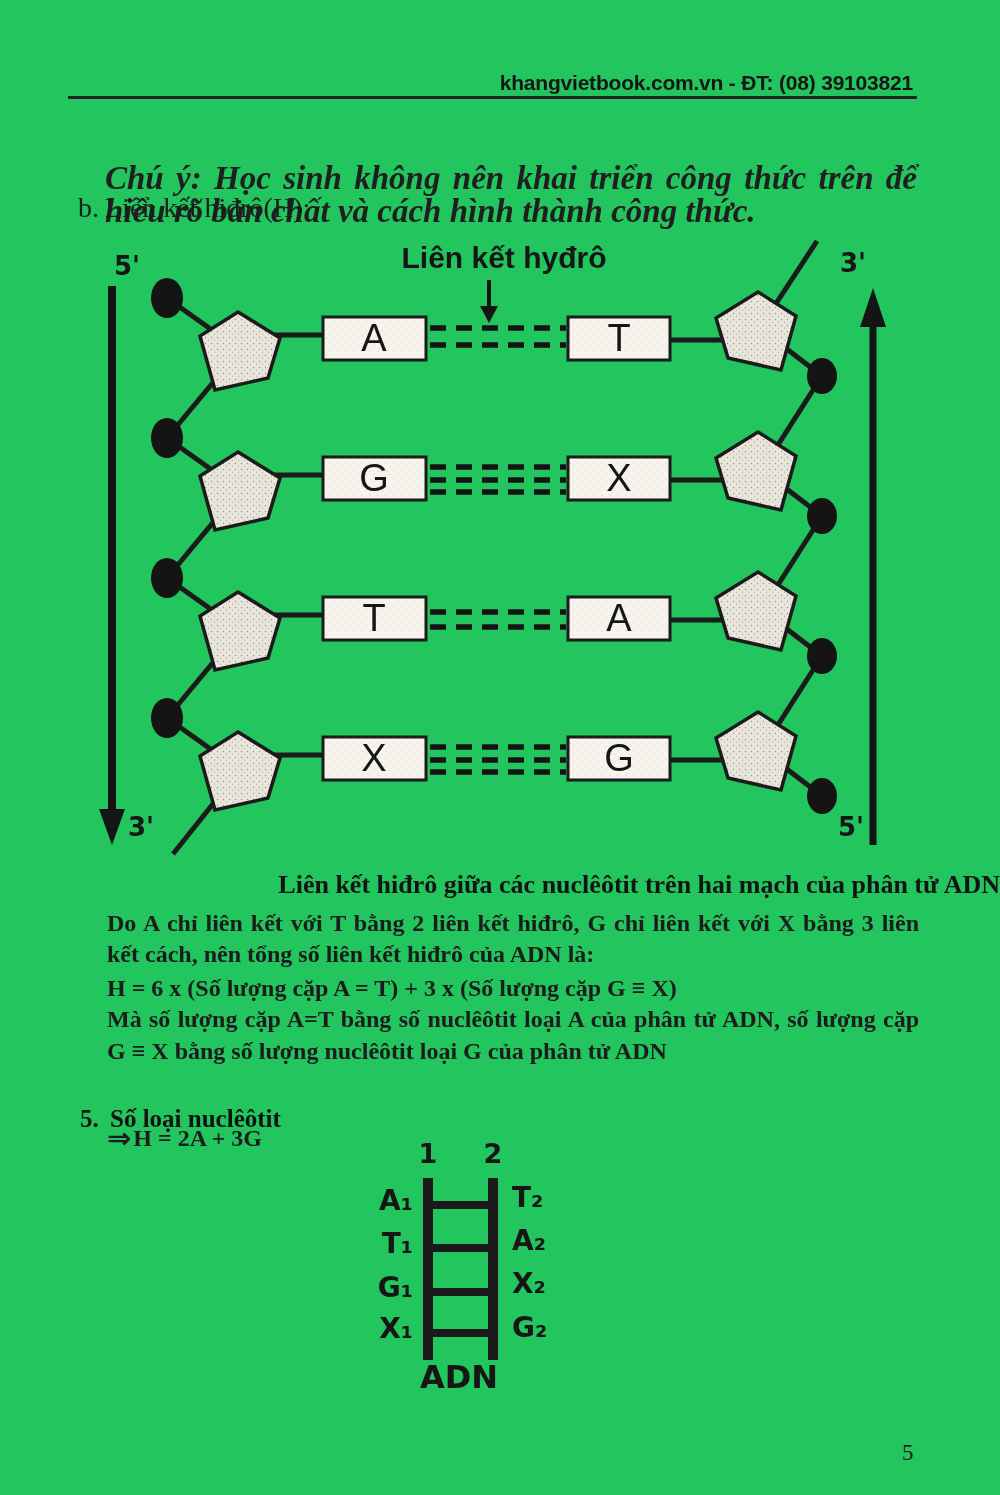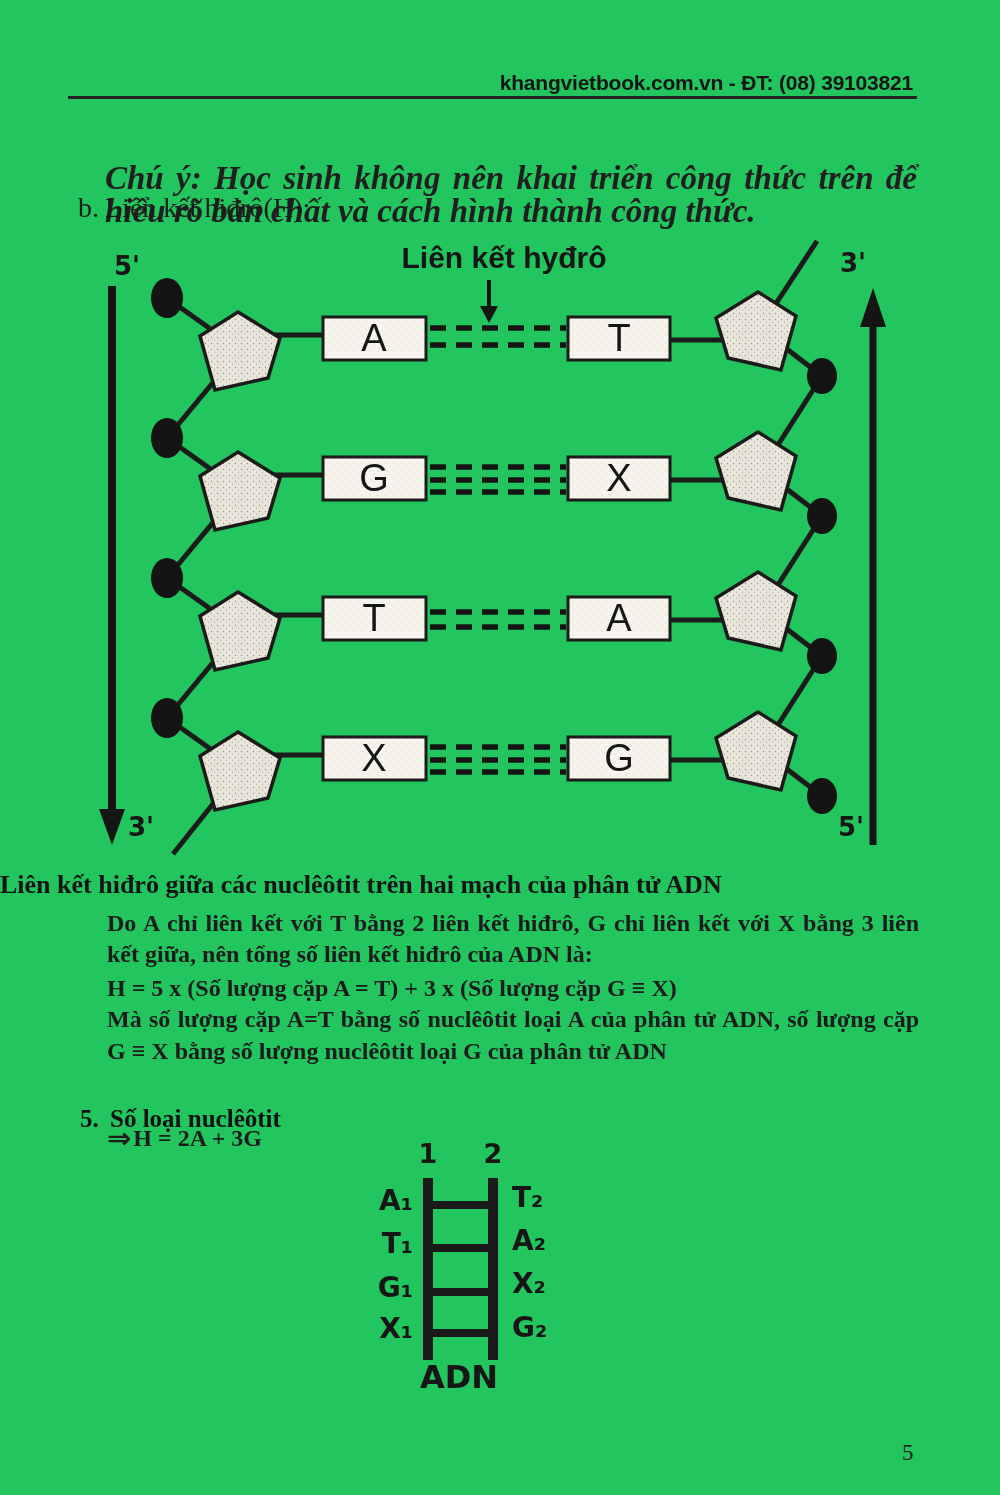--- a/index.html
+++ b/index.html
@@ -17,21 +17,21 @@
   .header-rule{top:96px;left:68px;width:849px;height:3px;background:#222;}
   .note{
     top:129px;left:105px;width:812px;
     font-style:italic;font-size:33px;line-height:32.5px;
     text-align:justify;color:#1f1f1f;font-weight:bold;
   }
   .section-b{top:194px;left:78px;font-size:28px;}
   .section-b .marker{display:inline-block;width:27px;}
   .dna-svg{position:absolute;top:228px;left:0;}
   .caption{
-    top:872px;left:0;width:1000px;text-align:left;
+    top:872px;left:0;width:1000px;text-align:right;
     font-weight:bold;font-size:26px;color:#141414;
   }
   .bodyline{left:107px;width:812px;font-size:24px;white-space:nowrap;font-weight:bold;}
   .bodyline.just{white-space:normal;text-align:justify;text-align-last:justify;}
   .formula2 .imply{
     font-family:"DejaVu Sans",sans-serif;font-size:29px;
     vertical-align:-2px;letter-spacing:-2px;margin-right:4px;
   }
   .sec5{top:1106px;left:80px;font-weight:bold;font-size:25px;color:#121212;}
   .sec5 .marker{display:inline-block;width:30px;}
@@ -178,22 +178,22 @@
     <text class="diagtitle" x="504" y="40" text-anchor="middle">Liên kết hyđrô</text>
     <g stroke="#141414" fill="#141414">
       <line x1="489" y1="52" x2="489" y2="80" stroke-width="4"></line>
       <polygon points="480,78 498,78 489,95" stroke="none"></polygon>
     </g>
   </svg>
 
   <div class="abs caption">Liên kết hiđrô giữa các nuclêôtit trên hai mạch của phân tử ADN</div>
 
   <div class="abs bodyline just" style="top:911px">Do A chỉ liên kết với T bằng 2 liên kết hiđrô, G chỉ liên kết với X bằng 3 liên</div>
-  <div class="abs bodyline" style="top:942px">kết giữa, nên tổng số liên kết hiđrô của ADN là:</div>
-  <div class="abs bodyline" style="top:976px">H = 5 x (Số lượng cặp A = T) + 3 x (Số lượng cặp G ≡ X)</div>
+  <div class="abs bodyline" style="top:942px">kết cách, nên tổng số liên kết hiđrô của ADN là:</div>
+  <div class="abs bodyline" style="top:976px">H = 6 x (Số lượng cặp A = T) + 3 x (Số lượng cặp G ≡ X)</div>
   <div class="abs bodyline" style="top:1039px">G ≡ X bằng số lượng nuclêôtit loại G của phân tử ADN</div>
   <div class="abs bodyline just" style="top:1007px">Mà số lượng cặp A=T bằng số nuclêôtit loại A của phân tử ADN, số lượng cặp</div>
   <div class="abs bodyline formula2" style="top:1124px">
     <span class="imply">⇒</span><span>H = 2A + 3G</span>
   </div>
 
   <div class="abs sec5">
     <span class="marker">5.</span><span>Số loại nuclêôtit</span>
   </div>
 

